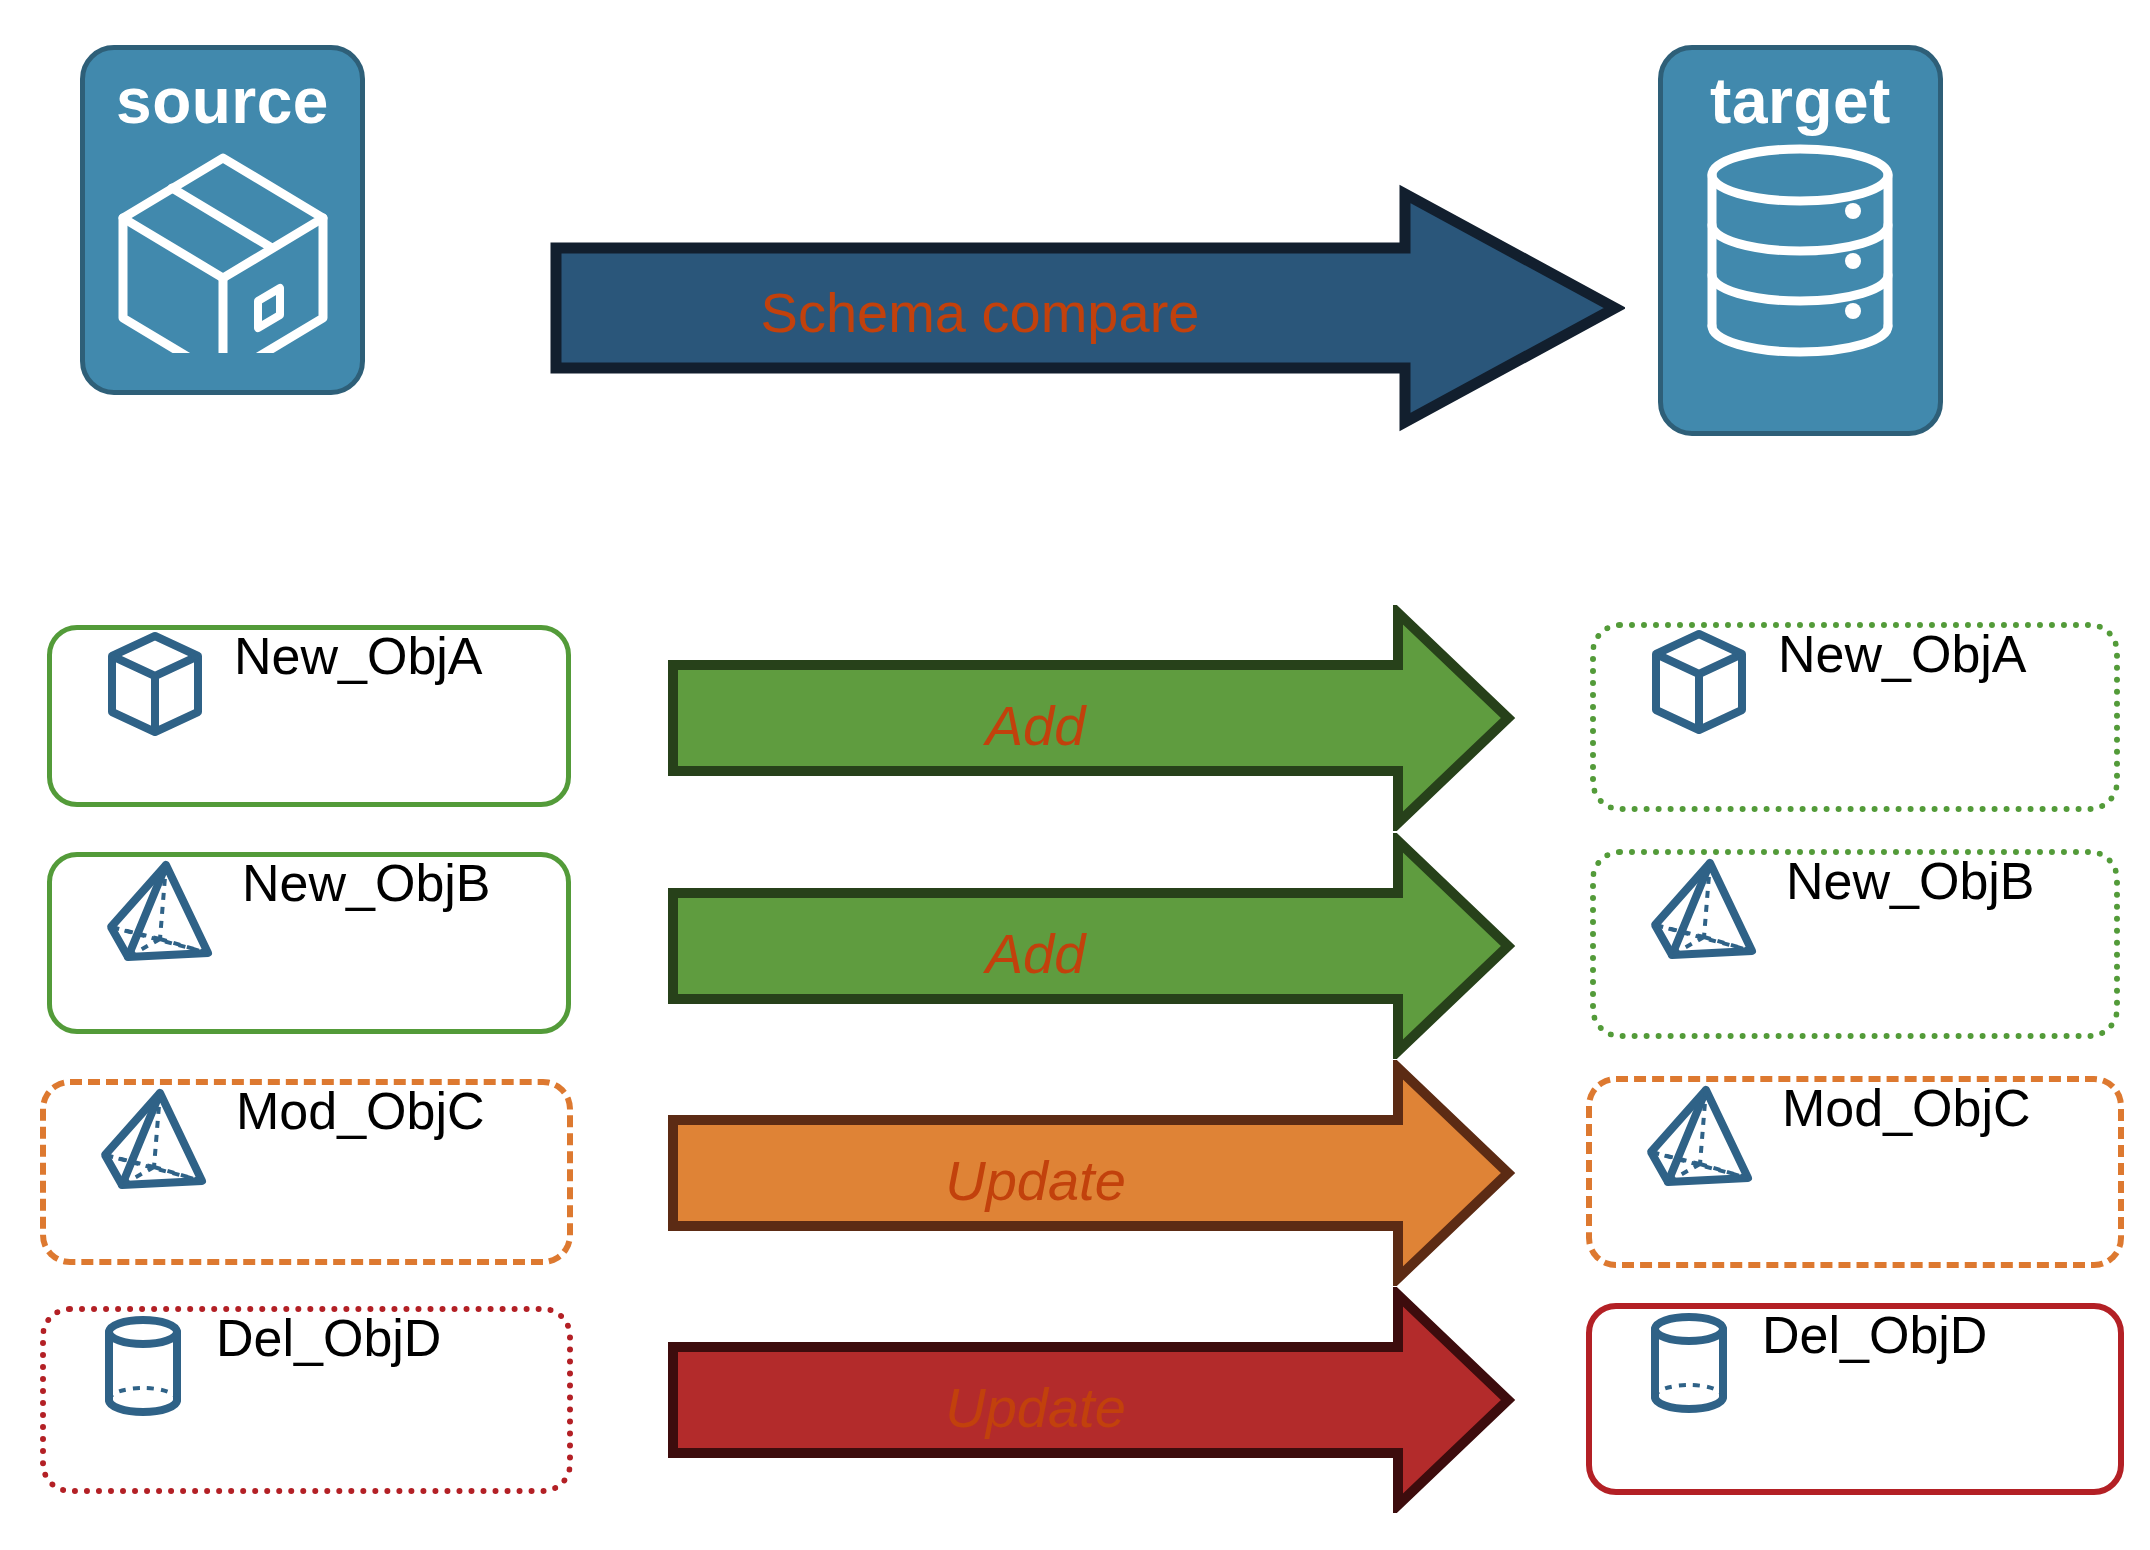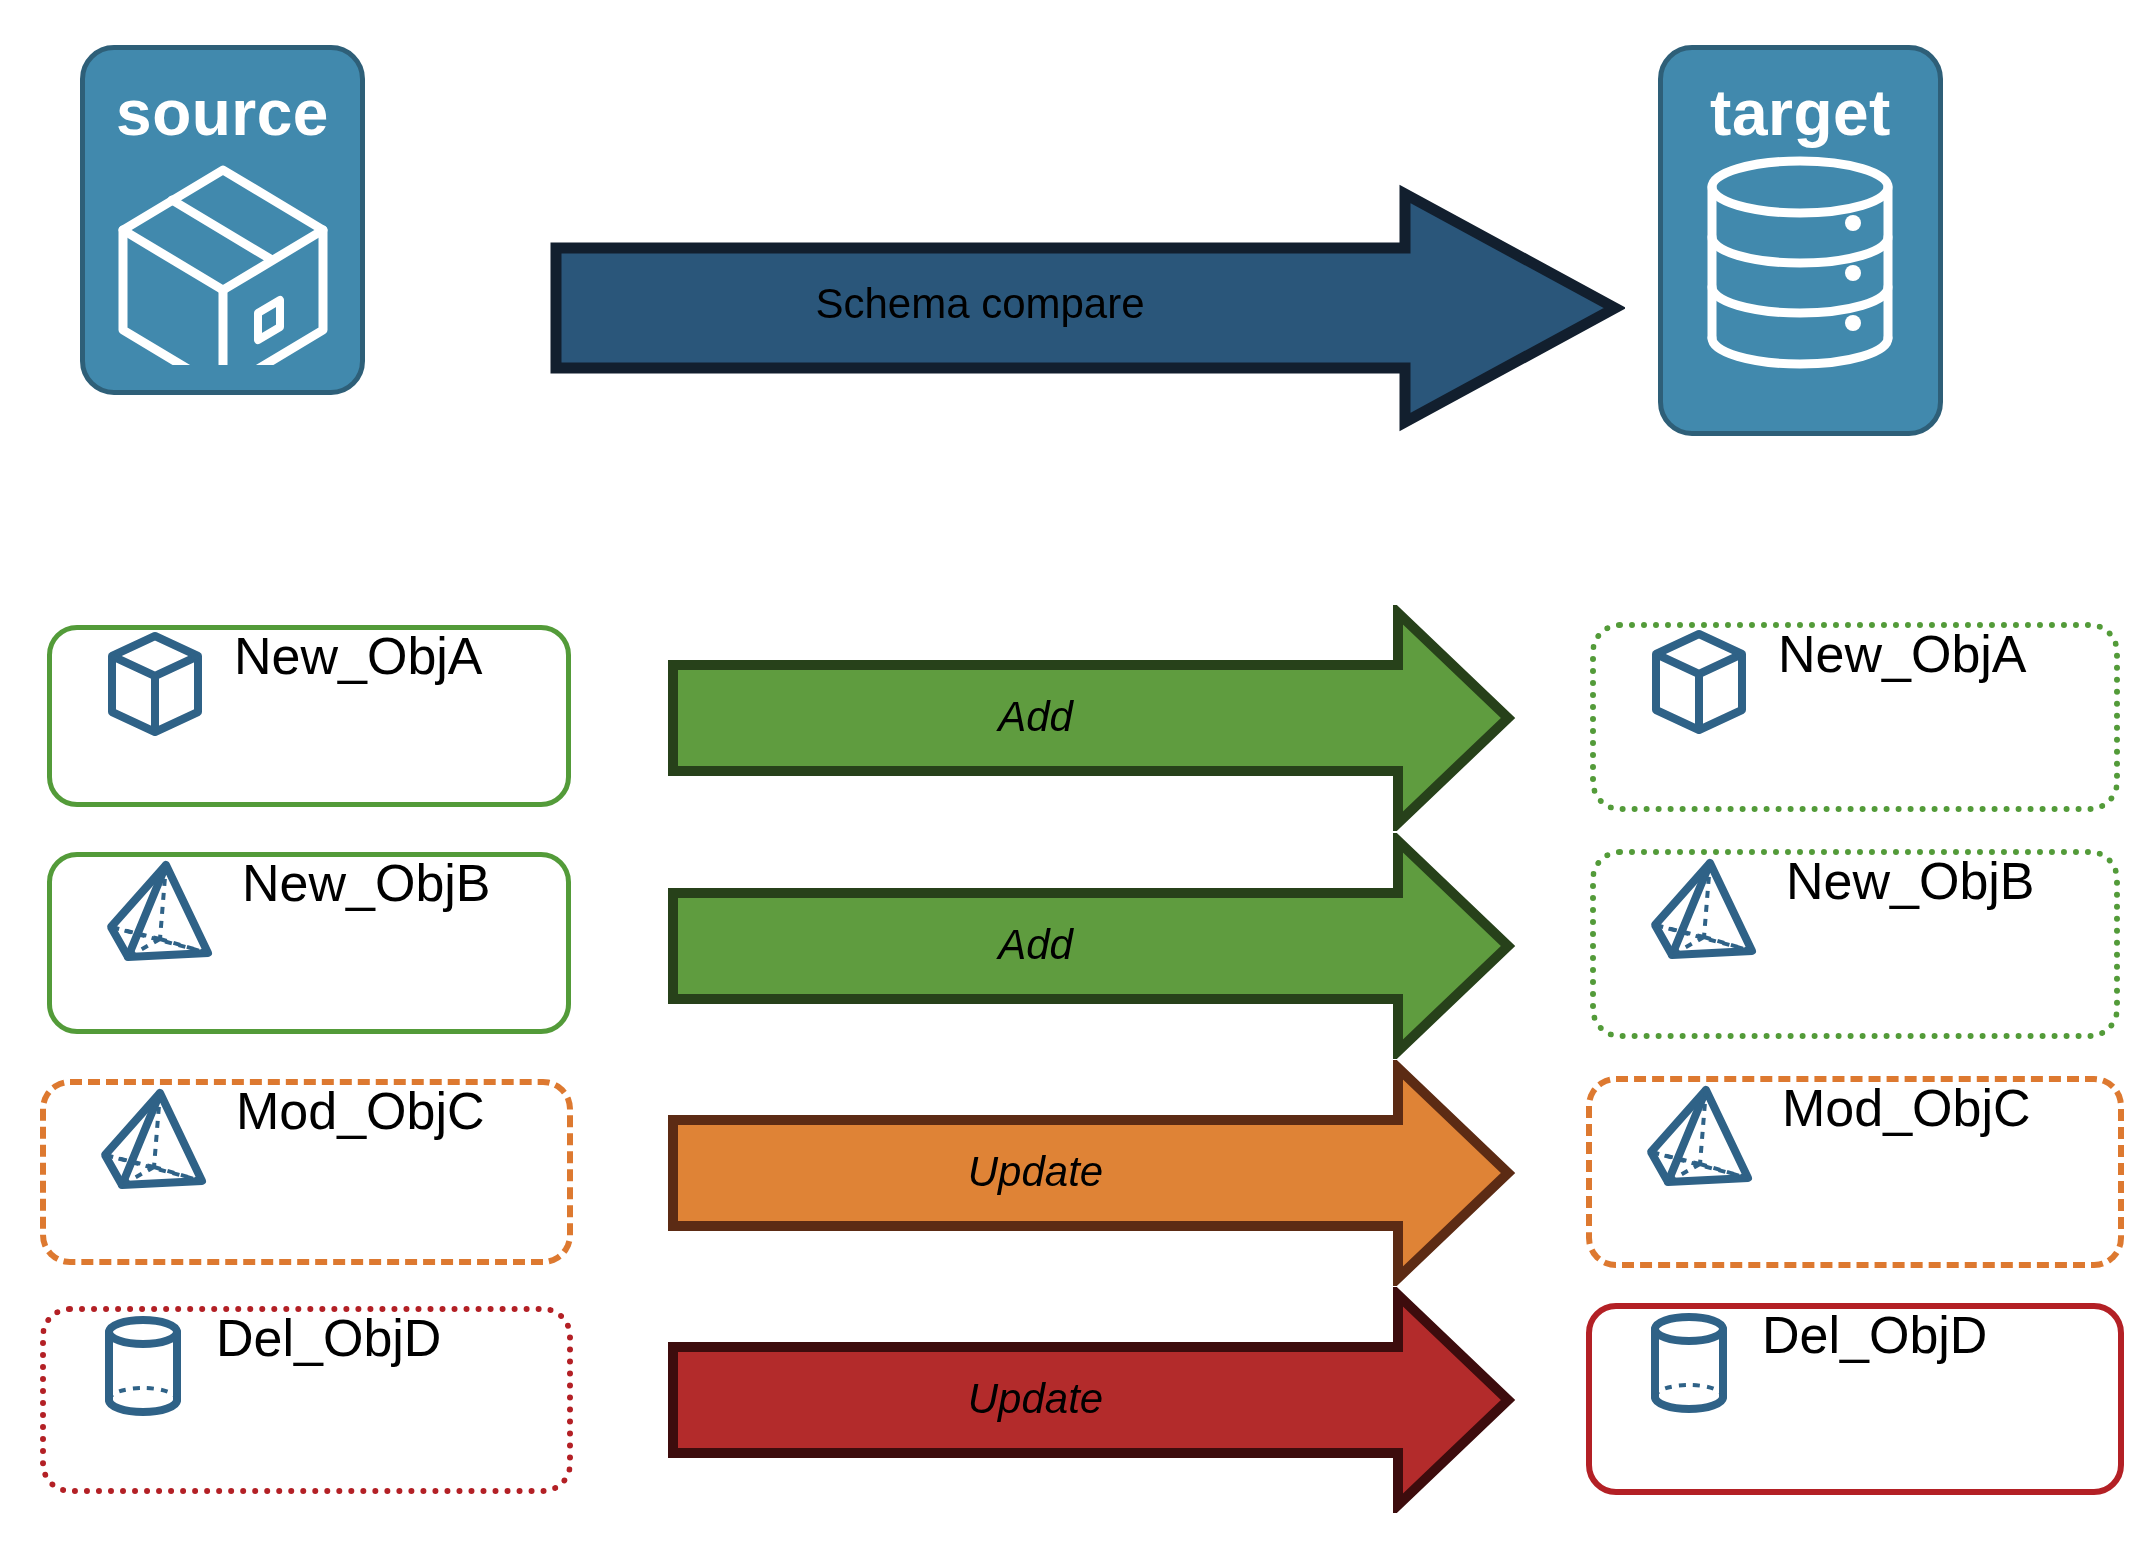--- a/index.html
+++ b/index.html
@@ -28,35 +28,35 @@
     box-sizing: border-box;
     display: flex;
     flex-direction: column;
     align-items: center;
   }
   .endpoint-title {
     color: #ffffff;
     font-size: 64px;
     font-weight: bold;
     letter-spacing: 0.5px;
-    margin-top: 31px;
+    margin-top: 19px;
     line-height: 1;
   }
   .endpoint-icon {
     margin-top: 10px;
   }
 
   
   .bigarrow {
     position: absolute;
   }
   .arrow-label {
     position: absolute;
-    color: #000000;
-    font-size: 42px;
+    color: #c2410c;
+    font-size: 56px;
     text-align: center;
     white-space: nowrap;
     pointer-events: none;
   }
 
   
   .objbox {
     position: absolute;
     box-sizing: border-box;
     background: #ffffff;

